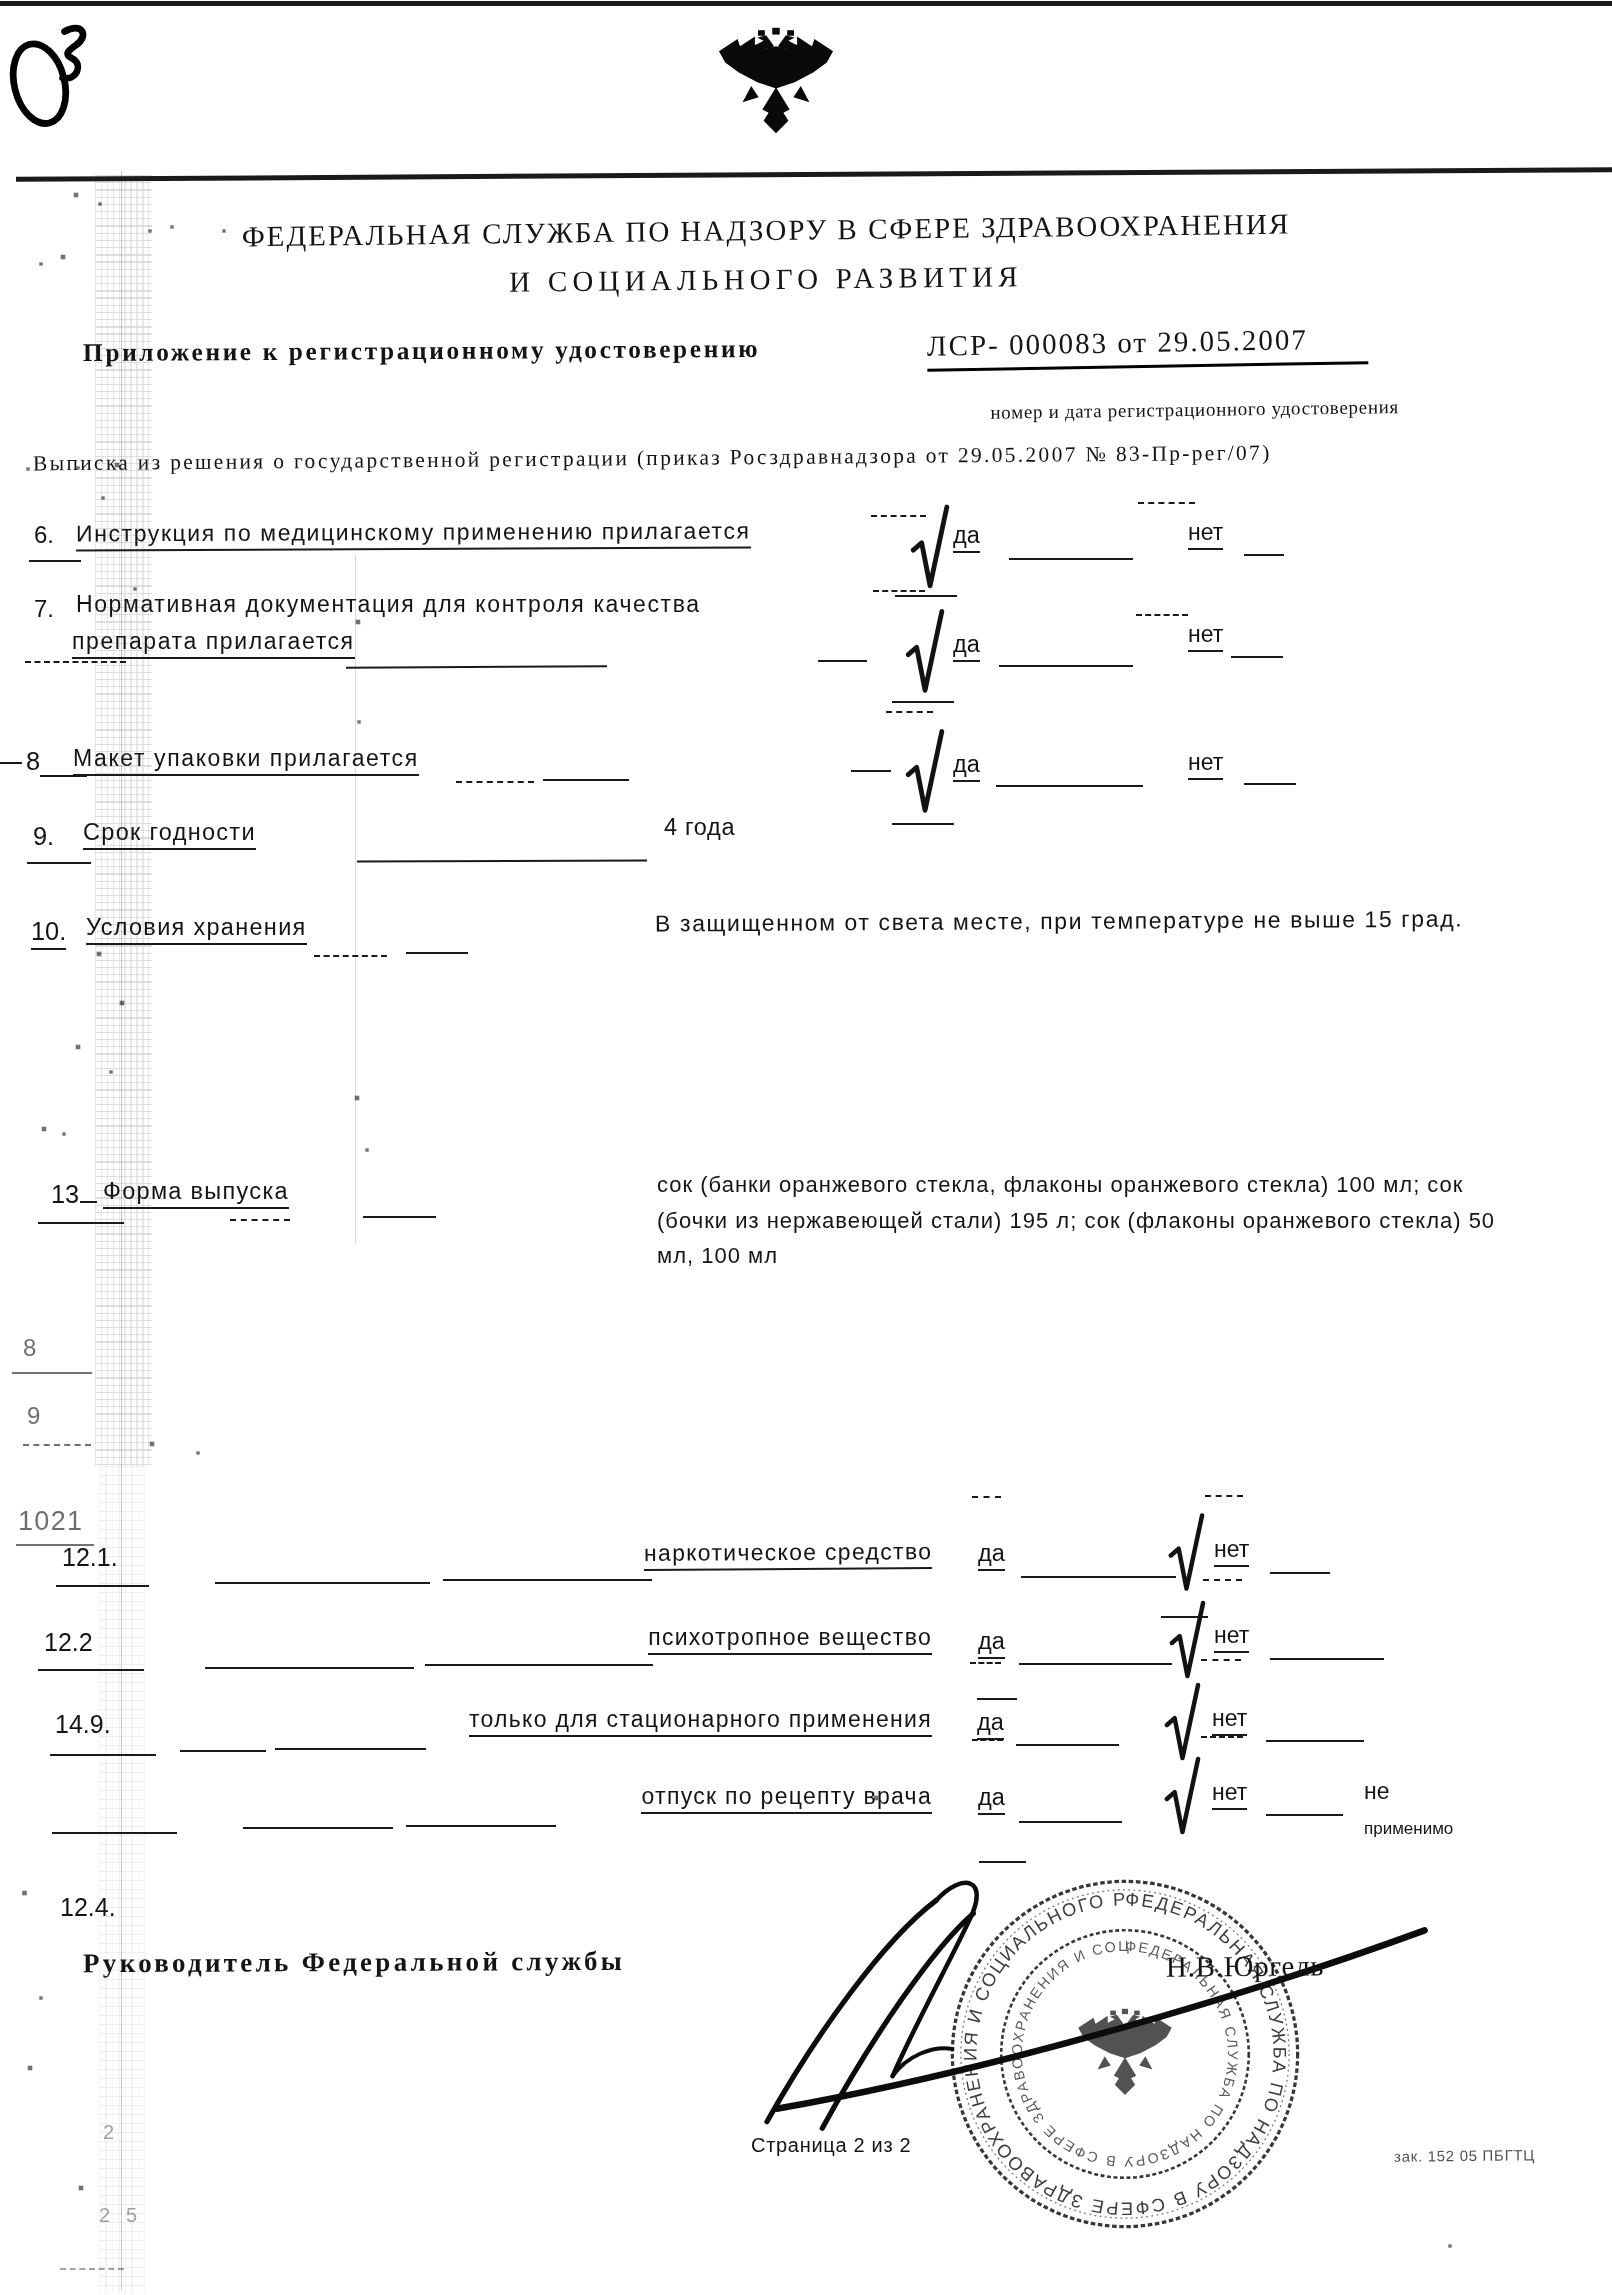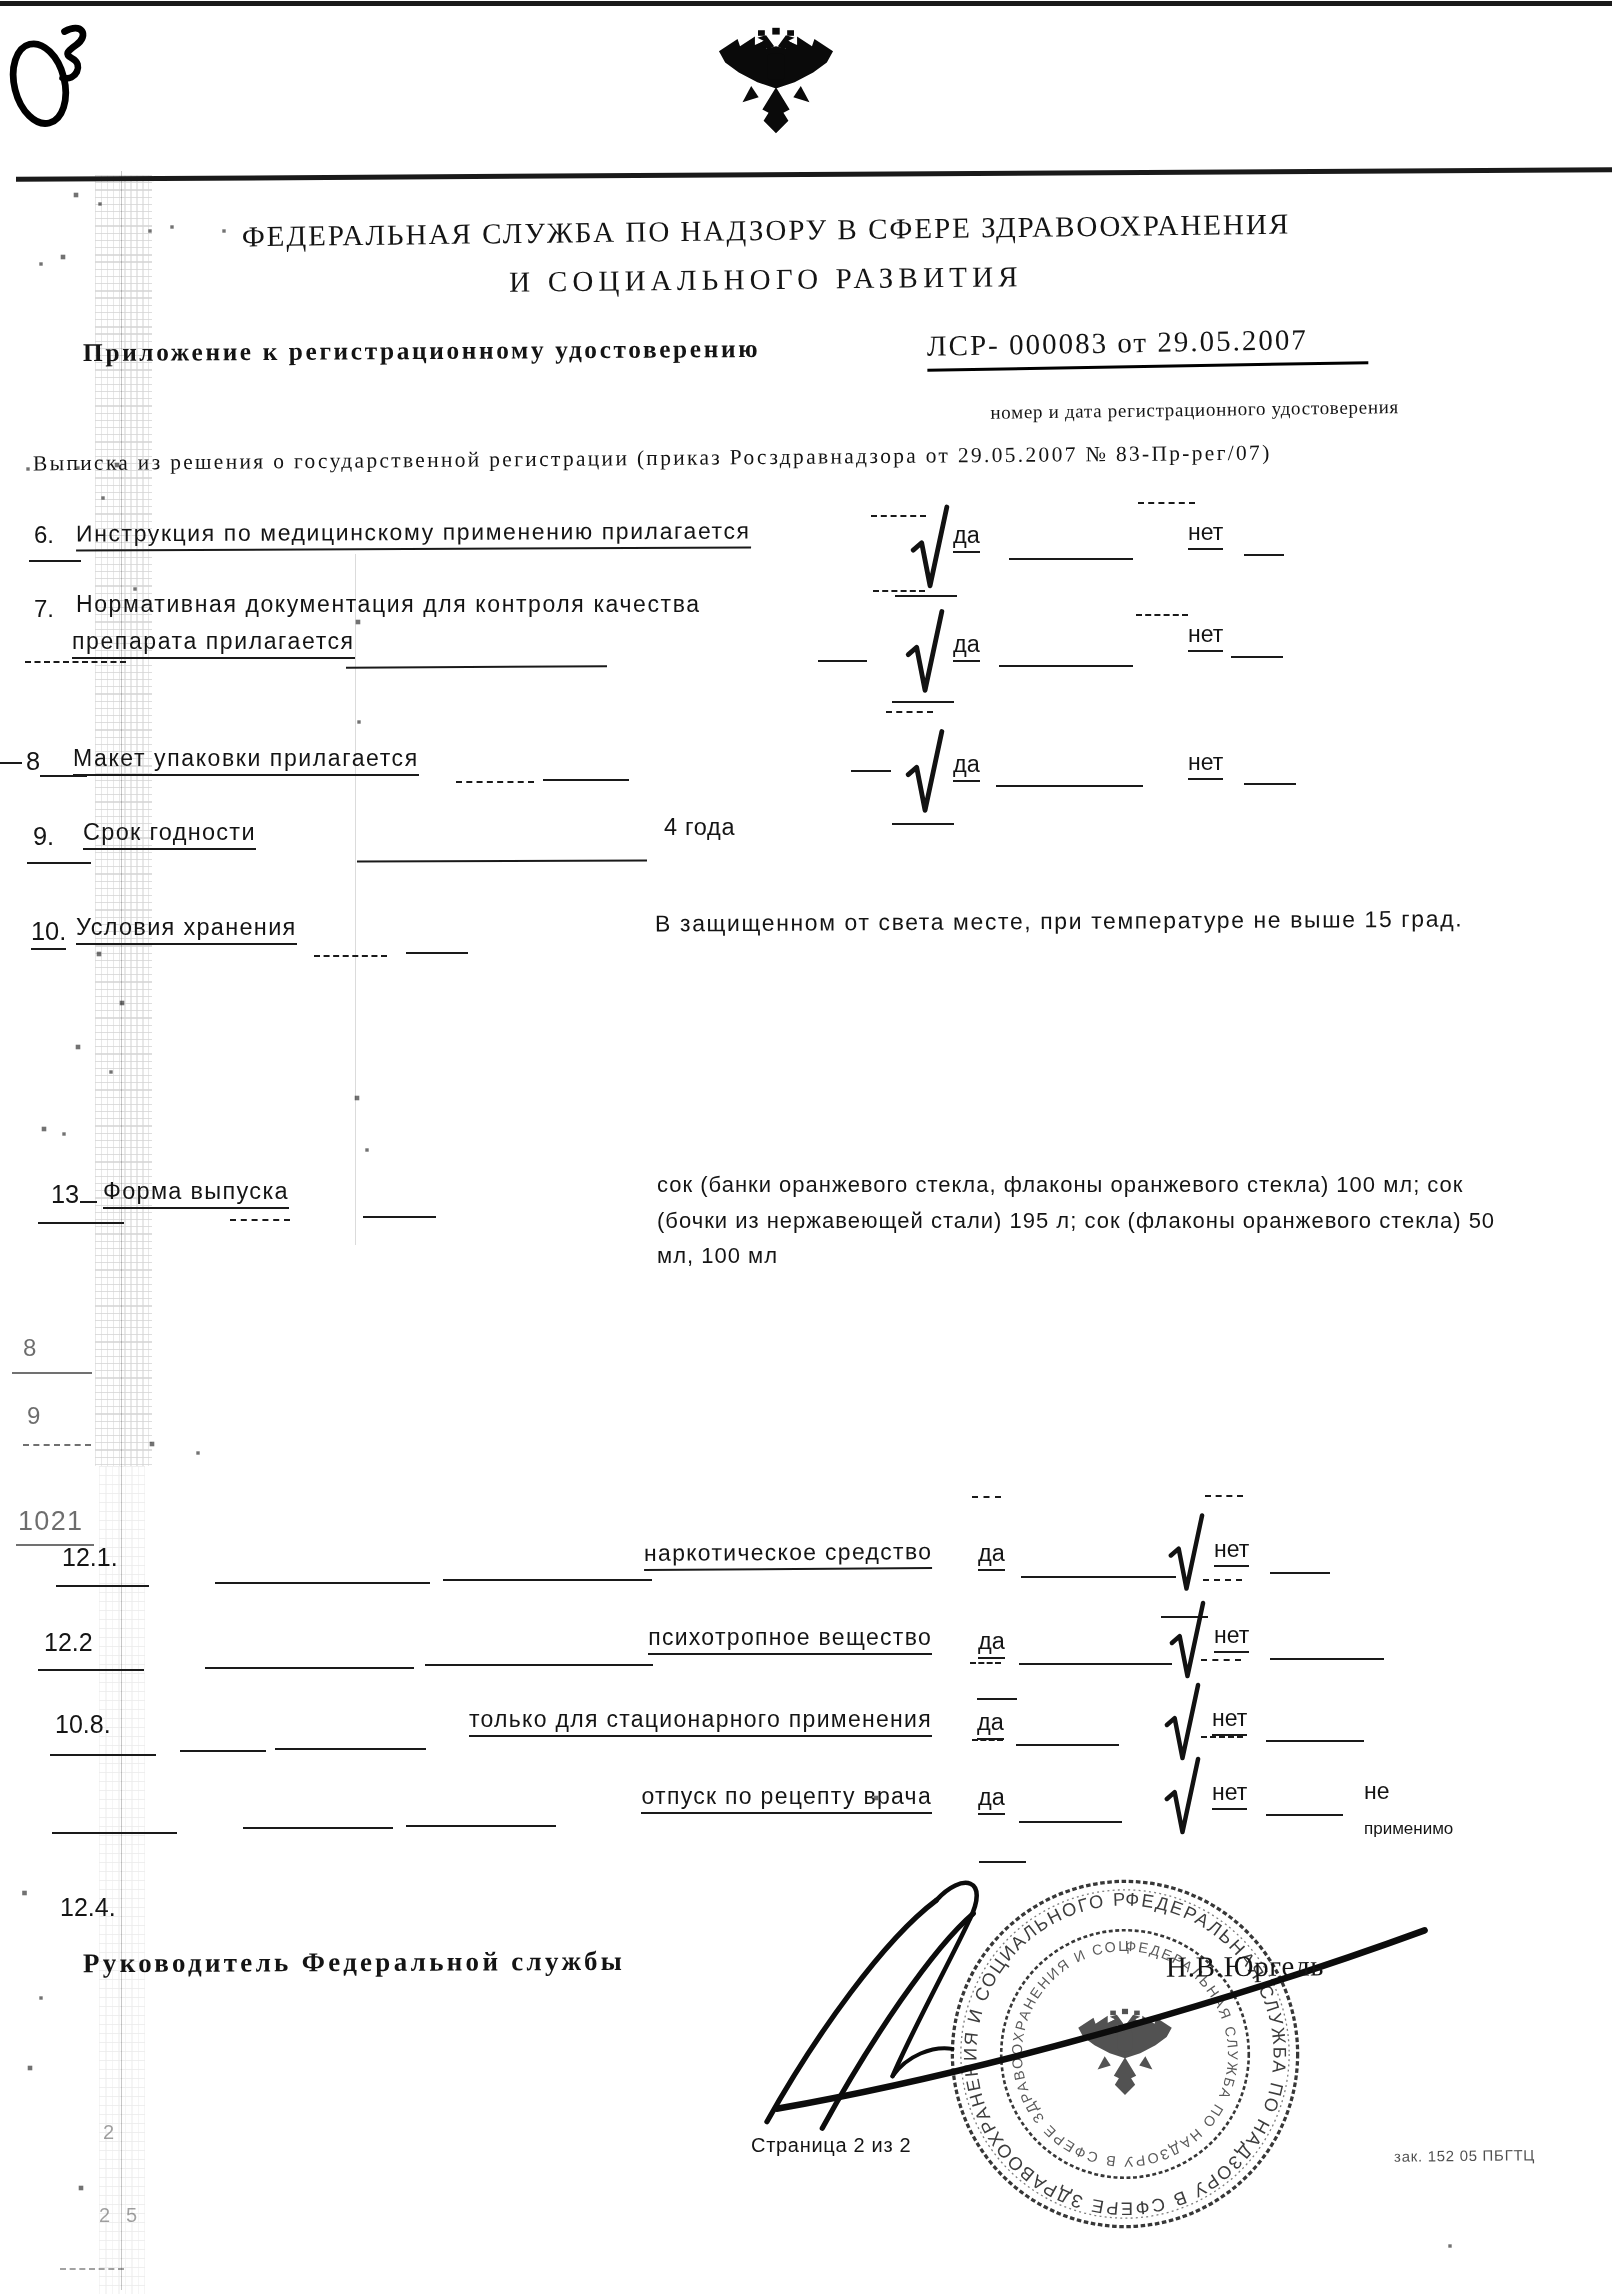--- a/index.html
+++ b/index.html
@@ -138,21 +138,21 @@
 <div class="t sans u" style="left:1188px;top:749px;font-size:23px">нет</div>
 <div class="line thin" style="left:1244px;top:783px;width:52px"></div>
 
 <div class="t sans" style="left:33px;top:822px;font-size:25.4px">9.</div>
 <div class="line" style="left:27px;top:862px;width:64px"></div>
 <div class="t sans u" style="left:83px;top:819px;font-size:23.5px;letter-spacing:1.3px">Срок годности</div>
 <div class="line" style="left:357px;top:860px;width:290px;transform:rotate(-0.2deg)"></div>
 <div class="t sans" style="left:664px;top:814px;font-size:23.5px;letter-spacing:0.7px">4 года</div>
 
 <div class="t sans u" style="left:31px;top:917px;font-size:25.4px">10.</div>
-<div class="t sans u" style="left:76px;top:914px;font-size:23.5px;letter-spacing:1.3px">Условия хранения</div>
+<div class="t sans u" style="left:86px;top:914px;font-size:23.5px;letter-spacing:1.3px">Условия хранения</div>
 <div class="line dash thin" style="left:314px;top:955px;width:73px"></div>
 <div class="line thin" style="left:406px;top:952px;width:62px"></div>
 <div class="t sans" style="left:655px;top:908px;font-size:23px;letter-spacing:1.6px;transform:rotate(-0.35deg)">В защищенном от света месте, при температуре не выше 15 град.</div>
 
 <div class="t sans" style="left:51px;top:1180px;font-size:25.4px">13</div>
 <div class="line" style="left:38px;top:1222px;width:86px"></div>
 <div class="line thin" style="left:80px;top:1201px;width:17px"></div>
 <div class="t sans u" style="left:103px;top:1178px;font-size:23.5px;letter-spacing:1.3px">Форма выпуска</div>
 <div class="line dash thin" style="left:230px;top:1219px;width:60px"></div>
 <div class="line thin" style="left:363px;top:1216px;width:73px"></div>
@@ -189,21 +189,21 @@
 <div class="t sans u" style="left:978px;top:1628px;font-size:23.5px">да</div>
 <div class="line" style="left:1019px;top:1663px;width:153px"></div>
 <div class="line dash thin" style="left:1203px;top:1579px;width:39px"></div>
 <svg class="check" style="left:1167px;top:1598px;width:39px;height:86px" viewBox="0 0 40 84">
   <path d="M5 44 L13 37 L21 78 L37 3"></path>
   </svg>
 <div class="line thin" style="left:977px;top:1698px;width:40px"></div>
 <div class="t sans u" style="left:1214px;top:1622px;font-size:23px">нет</div>
 <div class="line" style="left:1270px;top:1658px;width:114px"></div>
 
-<div class="t sans" style="left:55px;top:1710px;font-size:25px">10.8.</div>
+<div class="t sans" style="left:55px;top:1710px;font-size:25px">14.9.</div>
 <div class="line" style="left:50px;top:1754px;width:106px"></div>
 <div class="line" style="left:180px;top:1750px;width:86px"></div>
 <div class="line" style="left:275px;top:1748px;width:151px"></div>
 <div class="t sans u" style="right:680px;top:1706px;font-size:23px;letter-spacing:1.3px">только для стационарного применения</div>
 <div class="line dash thin" style="left:970px;top:1662px;width:31px"></div>
 <div class="t sans u" style="left:977px;top:1709px;font-size:23.5px">да</div>
 <div class="line" style="left:1016px;top:1744px;width:103px"></div>
 <div class="line dash thin" style="left:1201px;top:1659px;width:40px"></div>
 <svg class="check" style="left:1162px;top:1680px;width:39px;height:86px" viewBox="0 0 40 84">
   <path d="M5 44 L13 37 L21 78 L37 3"></path>

